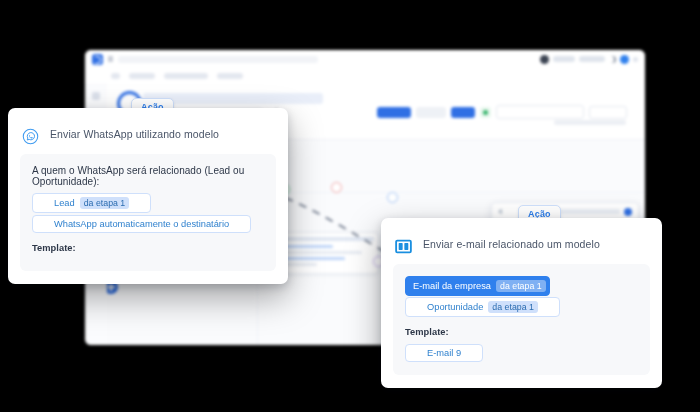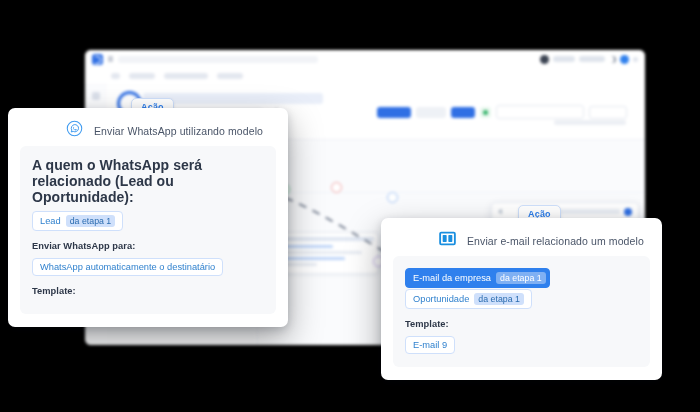--- a/index.html
+++ b/index.html
@@ -116,30 +116,30 @@
     box-shadow:0 1px 3px rgba(22,40,80,.10);
   }
   .acao.a1{left:131px;top:98px;}
   .acao.a2{left:518px;top:205px;}
 
   
   .card{
     position:absolute;background:#ffffff;border-radius:7px;
     box-shadow:0 14px 34px rgba(0,0,0,.35), 0 3px 10px rgba(10,20,40,.18);
   }
-  .card-hd{display:flex;align-items:flex-end;gap:11px;padding:12px 14px 9px 14px;margin-left:44px;}
+  .card-hd{display:flex;align-items:flex-start;gap:11px;padding:20px 14px 9px 14px;}
   .card-hd .ttl{font-size:10.5px;color:#4a5568;letter-spacing:.1px;}
   .card-body{
     margin:0 12px 13px 12px;background:#f7f8fa;border-radius:6px;padding:11px 12px 13px 12px;
   }
-  .lbl{font-size:14px;font-weight:700;color:#2d3748;margin:0 0 5px 0;letter-spacing:.05px;}
+  .lbl{font-size:10px;font-weight:400;color:#2d3748;margin:0 0 5px 0;letter-spacing:.05px;}
   .lbl2{font-size:9.3px;font-weight:700;color:#2d3748;margin:10px 0 5px 0;letter-spacing:.05px;}
   .token{
     display:inline-flex;align-items:center;gap:5px;border:1px solid #cfe0fb;background:#ffffff;
-    border-radius:4px;padding:3px 7px;font-size:9.3px;color:#3182ce;
+    border-radius:4px;padding:3px 21px;font-size:9.3px;color:#3182ce;
   }
   .token .sub{background:#cfe0fb;color:#2b6cb0;border-radius:3px;padding:1px 4px;font-size:8.8px;}
   .token.solid{background:#2f80ed;border-color:#2f80ed;color:#ffffff;padding:3px 3px 3px 7px;}
   .token.solid .sub{background:#7fb0f3;color:#ffffff;}
 
   
   .wa-ic{width:17px;height:17px;flex:0 0 auto;}
   
   .em-ic{width:17px;height:17px;flex:0 0 auto;}
 </style>
@@ -298,21 +298,20 @@
       <span class="ttl">Enviar WhatsApp utilizando modelo</span>
     </div>
     <div class="card-body">
 
       <div class="lbl">A quem o WhatsApp será relacionado (Lead ou Oportunidade):</div>
       <span class="token">
         <span>Lead</span>
         <span class="sub">da etapa 1</span>
       </span>
 
-      <div class="lbl2">Enviar WhatsApp para:</div>
       <span class="token">
         <span>WhatsApp automaticamente o destinatário</span>
       </span>
 
       <div class="lbl2">Template:</div>
 
     </div>
   </div>
 
   <div class="card" style="left:381px;top:218px;width:281px;">

